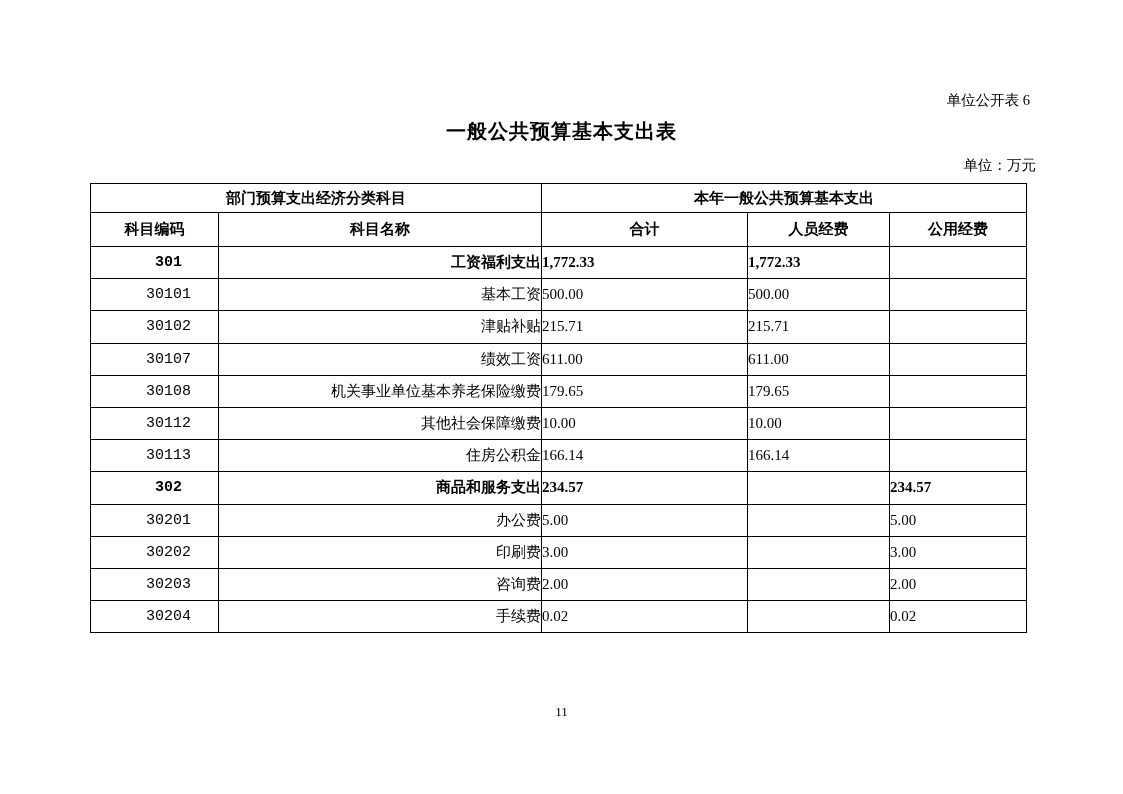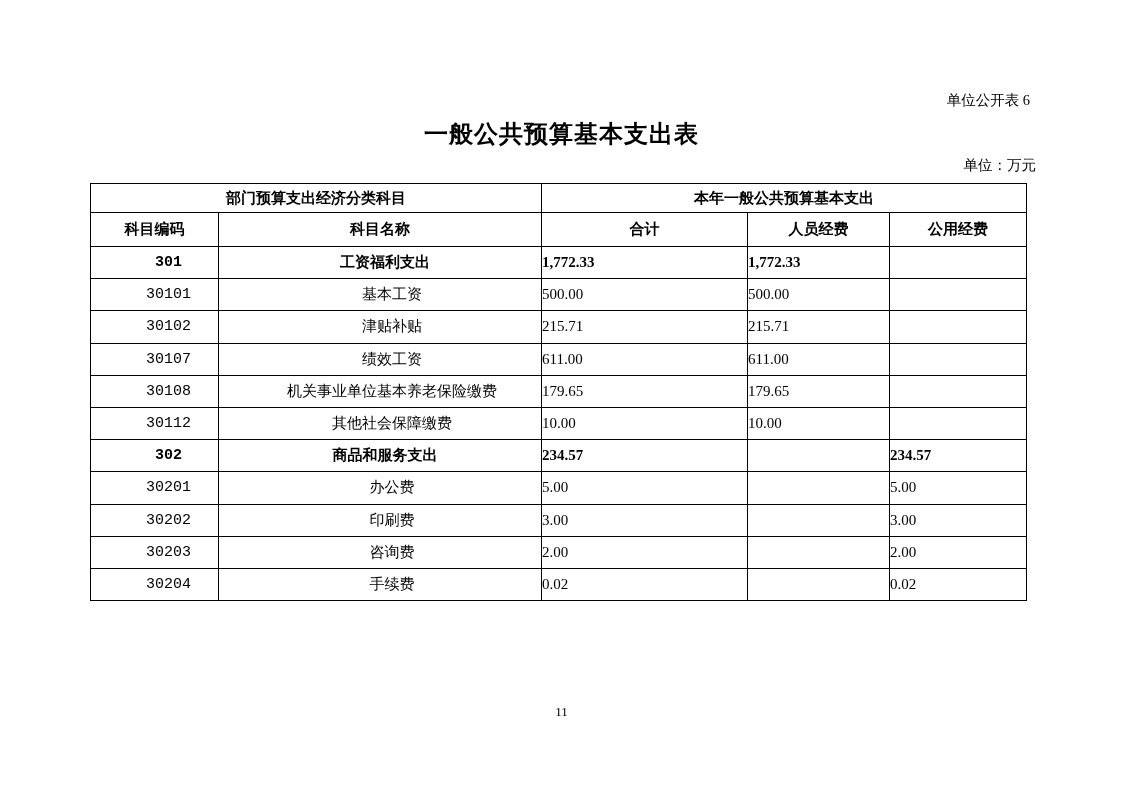--- a/index.html
+++ b/index.html
@@ -12,21 +12,21 @@
     overflow: hidden;
   }
   .corner-label {
     position: absolute; top: 91px; right: 93px;
     font-size: 14.5px;
   }
   .doc-title {
     position: absolute; top: 118px; left: 0; width: 100%;
     text-align: center;
     font-family: "Liberation Sans", sans-serif;
-    font-weight: 700; font-size: 24px;
+    font-weight: 700; font-size: 20px;
     letter-spacing: 1px;
   }
   .unit-label {
     position: absolute; top: 156px; right: 87px;
     font-size: 14.5px;
   }
   table.budget {
     position: absolute; top: 183px; left: 90px;
     width: 936px;
     border-collapse: collapse;
@@ -40,21 +40,21 @@
   }
   table.budget thead tr.group-row th { height: 29px; }
   table.budget thead tr.cols-row th { height: 34px; }
   table.budget th {
     font-family: "Liberation Sans", sans-serif;
     font-weight: 700; font-size: 15px;
     text-align: center;
   }
   table.budget tbody tr { height: 32.2px; }
   td.code { text-align: center; padding-left: 28px; font-family: Liberation Mono, monospace; }
-  td.name { text-align: center; padding-left: 10px; }
+  td.name { text-align: right; padding-left: 10px; }
   td.name.indent { padding-left: 24px; }
   td.num  { text-align: left; }
   tr.section td { font-weight: 700; }
   tr.section td.name { font-family: "Liberation Sans", sans-serif; }
   .page-number {
     position: absolute; top: 704px; left: 0; width: 100%;
     text-align: center; font-size: 13px;
   }
 </style>
 </head>
@@ -123,20 +123,27 @@
         <td class="num">179.65</td>
         <td class="num"></td>
       </tr>
       <tr>
         <td class="code">30112</td>
         <td class="name indent">其他社会保障缴费</td>
         <td class="num">10.00</td>
         <td class="num">10.00</td>
         <td class="num"></td>
       </tr>
+      <tr>
+        <td class="code">30113</td>
+        <td class="name indent">住房公积金</td>
+        <td class="num">166.14</td>
+        <td class="num">166.14</td>
+        <td class="num"></td>
+      </tr>
       <tr class="section">
         <td class="code">302</td>
         <td class="name">商品和服务支出</td>
         <td class="num">234.57</td>
         <td class="num"></td>
         <td class="num">234.57</td>
       </tr>
       <tr>
         <td class="code">30201</td>
         <td class="name indent">办公费</td>

